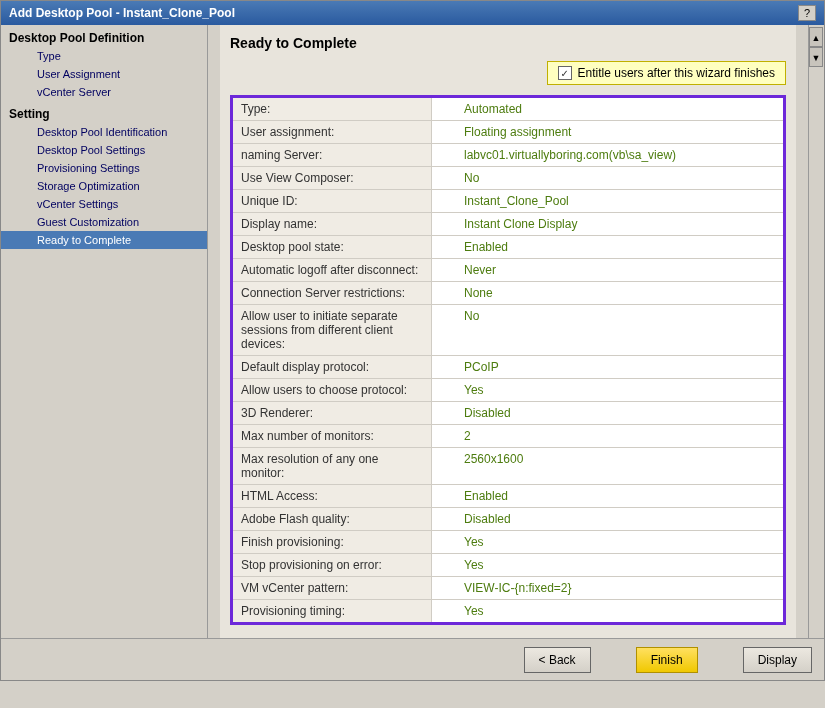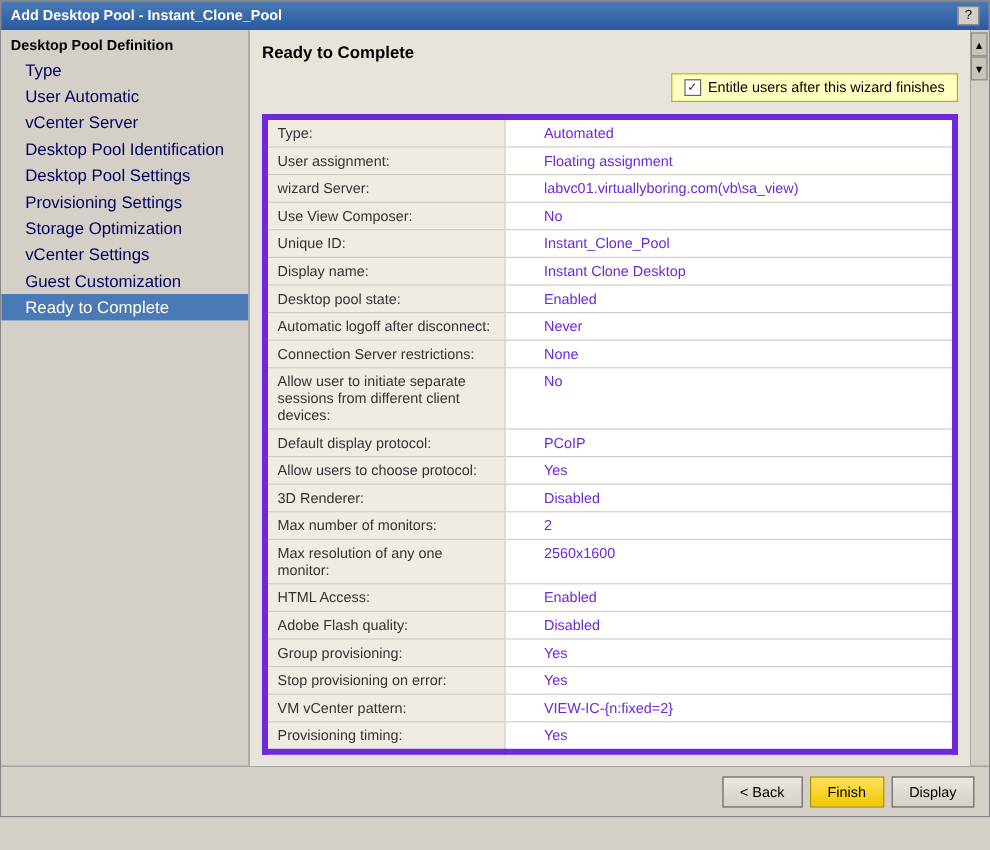--- a/index.html
+++ b/index.html
@@ -41,37 +41,38 @@
       cursor: pointer;
       display: flex;
       align-items: center;
       justify-content: center;
     }
     .main-content {
       display: flex;
       flex: 1;
       background: #d4d0c8;
       overflow: hidden;
+      gap: 12px;
     }
     .sidebar {
       width: 207px;
       background: #d4d0c8;
       border-right: 1px solid #999;
       overflow-y: auto;
       flex-shrink: 0;
     }
     .sidebar-section-header {
       font-weight: bold;
       padding: 6px 8px 2px 8px;
       font-size: 12px;
       color: #000;
     }
     .sidebar-item {
-      padding: 3px 8px 3px 20px;
-      font-size: 14px;
+      padding: 3px 8px 3px 36px;
+      font-size: 11px;
       color: #000060;
       cursor: pointer;
     }
     .sidebar-item.active {
       background: #4a7ab5;
       color: white;
     }
     .content-area {
       flex: 1;
       background: #e8e4dc;
@@ -108,38 +109,38 @@
       display: flex;
       align-items: center;
       justify-content: center;
       font-size: 10px;
       color: #333;
     }
     .summary-table {
       width: 100%;
       border-collapse: collapse;
       background: white;
-      border: 5px solid #6d28d9;
+      border: 3px solid #6d28d9;
     }
     .summary-table tr {
       border-bottom: 1px solid #d0ccc4;
     }
     .summary-table td {
       padding: 4px 8px;
       vertical-align: top;
       font-size: 12px;
     }
     .summary-table td:first-child {
       width: 200px;
       background: #f0ece4;
       border-right: 1px solid #d0ccc4;
       color: #333;
     }
     .summary-table td:last-child {
-      color: #6d28d9;
+      color: #4d7c0f;
       padding-left: 32px;
     }
     .footer {
       background: #d4d0c8;
       border-top: 1px solid #999;
       padding: 8px 12px;
       display: flex;
       justify-content: flex-end;
       gap: 6px;
       flex-shrink: 0;
@@ -147,20 +148,21 @@
       align-items: center;
     }
     .btn {
       padding: 4px 14px;
       font-size: 12px;
       border: 1px solid #666;
       cursor: pointer;
       background: linear-gradient(to bottom, #ece8e0, #d4d0c8);
       min-width: 60px;
       height: 26px;
+      margin-left: 39px;
     }
     .btn-finish {
       background: linear-gradient(to bottom, #ffe060, #f0c800);
       border: 1px solid #b09000;
       font-weight: normal;
     }
     .right-scroll {
       width: 16px;
       background: #d4d0c8;
       border-left: 1px solid #999;
@@ -175,22 +177,23 @@
   <div class="title-bar">
     <span class="title-bar-text">Add Desktop Pool - Instant_Clone_Pool</span>
     <button class="help-btn">?</button>
   </div>
 
   <div class="main-content">
 
     <div class="sidebar">
       <div class="sidebar-section-header">Desktop Pool Definition</div>
       <div class="sidebar-item">Type</div>
-      <div class="sidebar-item">User Automatic</div>
+      <div class="sidebar-item">User Assignment</div>
       <div class="sidebar-item">vCenter Server</div>
+      <div class="sidebar-section-header">Setting</div>
       <div class="sidebar-item">Desktop Pool Identification</div>
       <div class="sidebar-item">Desktop Pool Settings</div>
       <div class="sidebar-item">Provisioning Settings</div>
       <div class="sidebar-item">Storage Optimization</div>
       <div class="sidebar-item">vCenter Settings</div>
       <div class="sidebar-item">Guest Customization</div>
       <div class="sidebar-item active">Ready to Complete</div>
     </div>
 
     <div class="content-area">
@@ -207,34 +210,34 @@
         <tbody id="table-body">
         <tr>
               <td>Type:</td>
               <td>Automated</td>
             </tr>
             <tr>
               <td>User assignment:</td>
               <td>Floating assignment</td>
             </tr>
             <tr>
-              <td>wizard Server:</td>
+              <td>naming Server:</td>
               <td>labvc01.virtuallyboring.com(vb\sa_view)</td>
             </tr>
             <tr>
               <td>Use View Composer:</td>
               <td>No</td>
             </tr>
             <tr>
               <td>Unique ID:</td>
               <td>Instant_Clone_Pool</td>
             </tr>
             <tr>
               <td>Display name:</td>
-              <td>Instant Clone Desktop</td>
+              <td>Instant Clone Display</td>
             </tr>
             <tr>
               <td>Desktop pool state:</td>
               <td>Enabled</td>
             </tr>
             <tr>
               <td>Automatic logoff after disconnect:</td>
               <td>Never</td>
             </tr>
             <tr>
@@ -267,21 +270,21 @@
             </tr>
             <tr>
               <td>HTML Access:</td>
               <td>Enabled</td>
             </tr>
             <tr>
               <td>Adobe Flash quality:</td>
               <td>Disabled</td>
             </tr>
             <tr>
-              <td>Group provisioning:</td>
+              <td>Finish provisioning:</td>
               <td>Yes</td>
             </tr>
             <tr>
               <td>Stop provisioning on error:</td>
               <td>Yes</td>
             </tr>
             <tr>
               <td>VM vCenter pattern:</td>
               <td>VIEW-IC-{n:fixed=2}</td>
             </tr>

